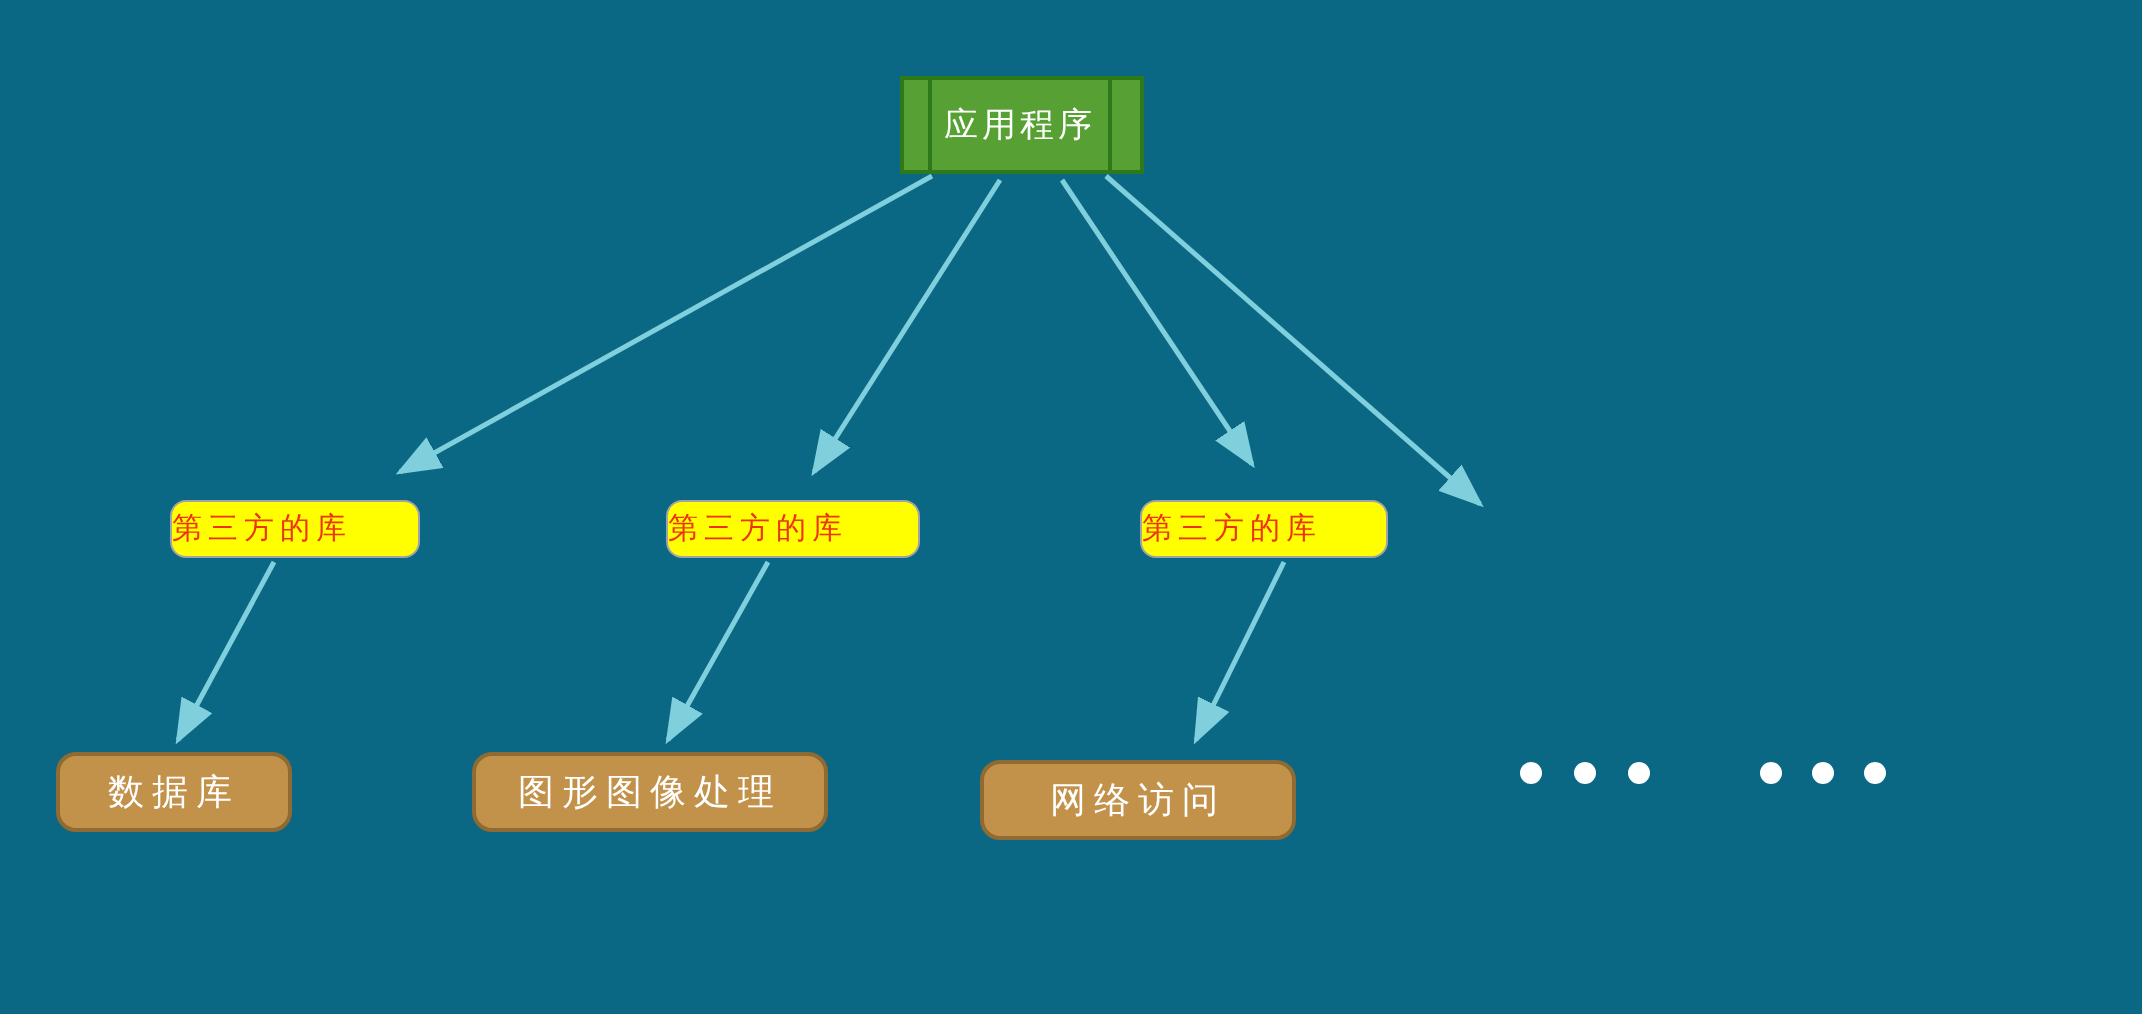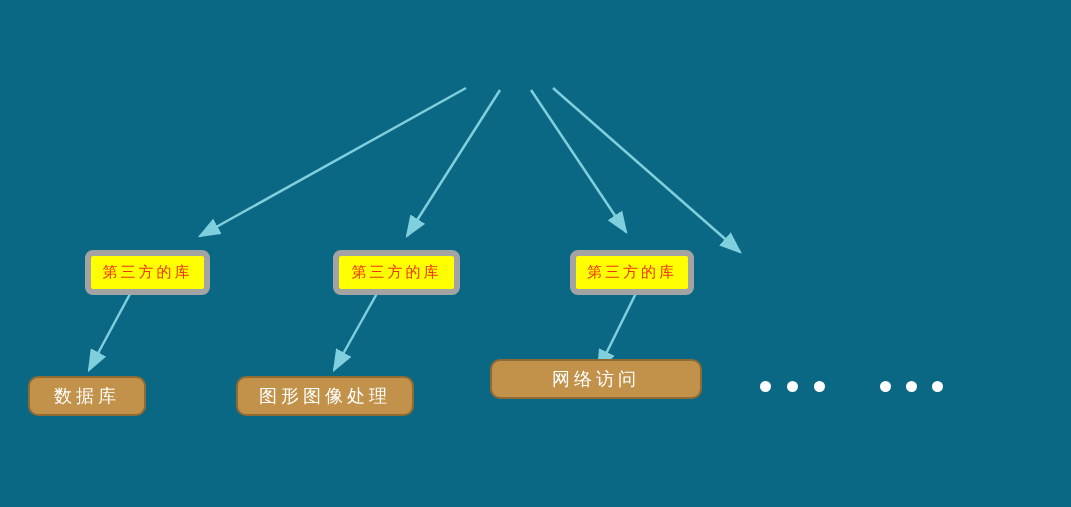--- a/index.html
+++ b/index.html
@@ -46,28 +46,28 @@
     align-items: center;
     justify-content: center;
     color: #ffffff;
     font-size: 17px;
     letter-spacing: 2px;
     white-space: nowrap;
   }
   
   .mid-node {
     position: absolute;
-    height: 45px;
+    height: 29px;
     background: #ffff00;
-    border: 6px solid #a3a3a3;
+    border: 1px solid #a3a3a3;
     border-radius: 8px;
     box-sizing: border-box;
     display: flex;
     align-items: center;
-    justify-content: center;
+    justify-content: flex-start;
     color: #ee3311;
     font-size: 15px;
     letter-spacing: 3px;
     white-space: nowrap;
   }
   .mid-node.m0 { left: 85px;  top: 250px; width: 125px; }
   .mid-node.m1 { left: 333px; top: 250px; width: 127px; }
   .mid-node.m2 { left: 570px; top: 250px; width: 124px; }
   
   .leaf-node {
@@ -80,21 +80,21 @@
     display: flex;
     align-items: center;
     justify-content: center;
     color: #ffffff;
     font-size: 18px;
     letter-spacing: 4px;
     white-space: nowrap;
   }
   .leaf-node.l0 { left: 28px;  top: 376px; width: 118px; }
   .leaf-node.l1 { left: 216px; top: 376px; width: 178px; margin-left: 20px; }
-  .leaf-node.l2 { left: 490px; top: 359px; width: 212px; font-family: Liberation Mono, monospace; }
+  .leaf-node.l2 { left: 490px; top: 380px; width: 158px; font-family: Liberation Mono, monospace; }
   
   .dot-group {
     position: absolute;
     top: 381px;
     display: flex;
     gap: 16px;
   }
   .dot-group.g0 { left: 760px; }
   .dot-group.g1 { left: 880px; gap: 15px; }
   .dot {
@@ -116,20 +116,25 @@
     </defs>
     <line x1="466" y1="88" x2="200" y2="236" stroke="#7fcfdd" stroke-width="2.5" marker-end="url(#arrowhead)"></line>
     <line x1="500" y1="90" x2="407" y2="236" stroke="#7fcfdd" stroke-width="2.5" marker-end="url(#arrowhead)"></line>
     <line x1="531" y1="90" x2="626" y2="232" stroke="#7fcfdd" stroke-width="2.5" marker-end="url(#arrowhead)"></line>
     <line x1="553" y1="88" x2="740" y2="252" stroke="#7fcfdd" stroke-width="2.5" marker-end="url(#arrowhead)"></line>
     <line x1="137" y1="281" x2="89" y2="370" stroke="#7fcfdd" stroke-width="2.5" marker-end="url(#arrowhead)"></line>
     <line x1="384" y1="281" x2="334" y2="370" stroke="#7fcfdd" stroke-width="2.5" marker-end="url(#arrowhead)"></line>
     <line x1="642" y1="281" x2="598" y2="370" stroke="#7fcfdd" stroke-width="2.5" marker-end="url(#arrowhead)"></line>
   </svg>
 
+  <div class="root-node">
+    <div class="cell-side-l"></div>
+    <div class="cell-mid">应用程序</div>
+    <div class="cell-side-r"></div>
+  </div>
 
   <div class="mid-node m0">
     <span>第三方的库</span>
   </div>
   <div class="mid-node m1">
     <span>第三方的库</span>
   </div>
   <div class="mid-node m2">
     <span>第三方的库</span>
   </div>

